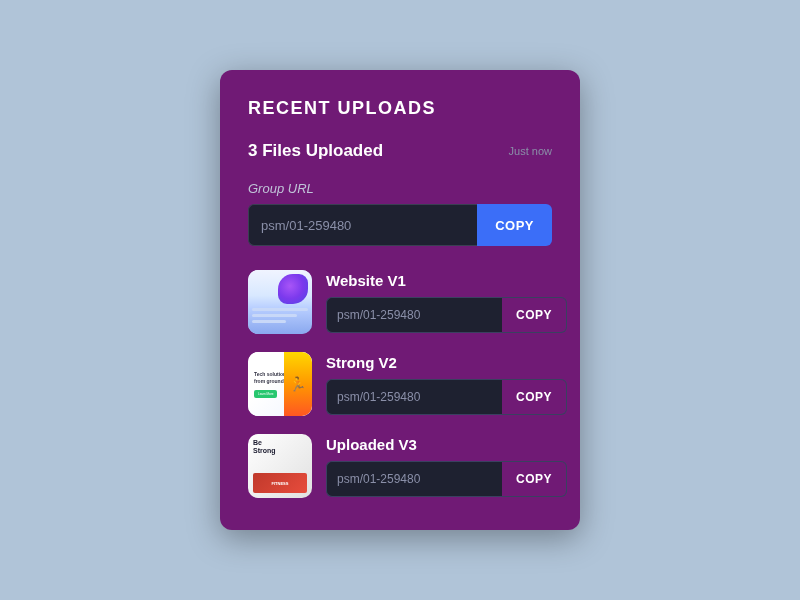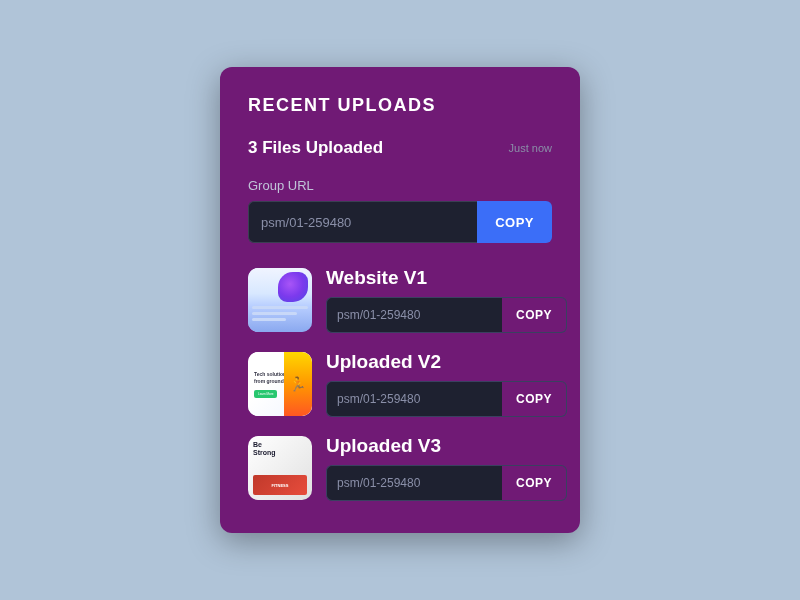--- a/index.html
+++ b/index.html
@@ -50,20 +50,21 @@
 
     .timestamp {
       color: #8a8fa8;
       font-size: 11px;
     }
 
     .group-url-label {
       color: #c0c4d8;
       font-size: 13px;
       margin-bottom: 8px;
+      font-style: italic;
     }
 
     .url-row {
       display: flex;
       align-items: center;
       margin-bottom: 24px;
     }
 
     .url-input {
       flex: 1;
@@ -248,21 +249,21 @@
       font-size: 4px;
       font-weight: 700;
     }
 
     .file-info {
       flex: 1;
     }
 
     .file-name {
       color: #ffffff;
-      font-size: 19px;
+      font-size: 15px;
       font-weight: 700;
       margin-bottom: 8px;
     }
 
     .file-url-row {
       display: flex;
       align-items: center;
     }
 
     .file-url-input {
@@ -335,21 +336,21 @@
     <div class="file-thumb thumb-v2">
       <div class="thumb-v2-inner">
         <div class="thumb-v2-text">Tech solutions<br>from ground up</div>
         <div class="thumb-v2-btn">Learn More</div>
         <div class="thumb-v2-accent">
           <span class="thumb-v2-person">🏃</span>
         </div>
       </div>
     </div>
     <div class="file-info">
-      <div class="file-name">Uploaded V2</div>
+      <div class="file-name">Strong V2</div>
       <div class="file-url-row">
         <input class="file-url-input" type="text" readonly="" value="psm/01-259480" style="">
         <button class="copy-btn-outline">COPY</button>
       </div>
     </div>
   </div>
 
   <div class="file-item">
     <div class="file-thumb thumb-v3">
       <div class="thumb-v3-inner">

